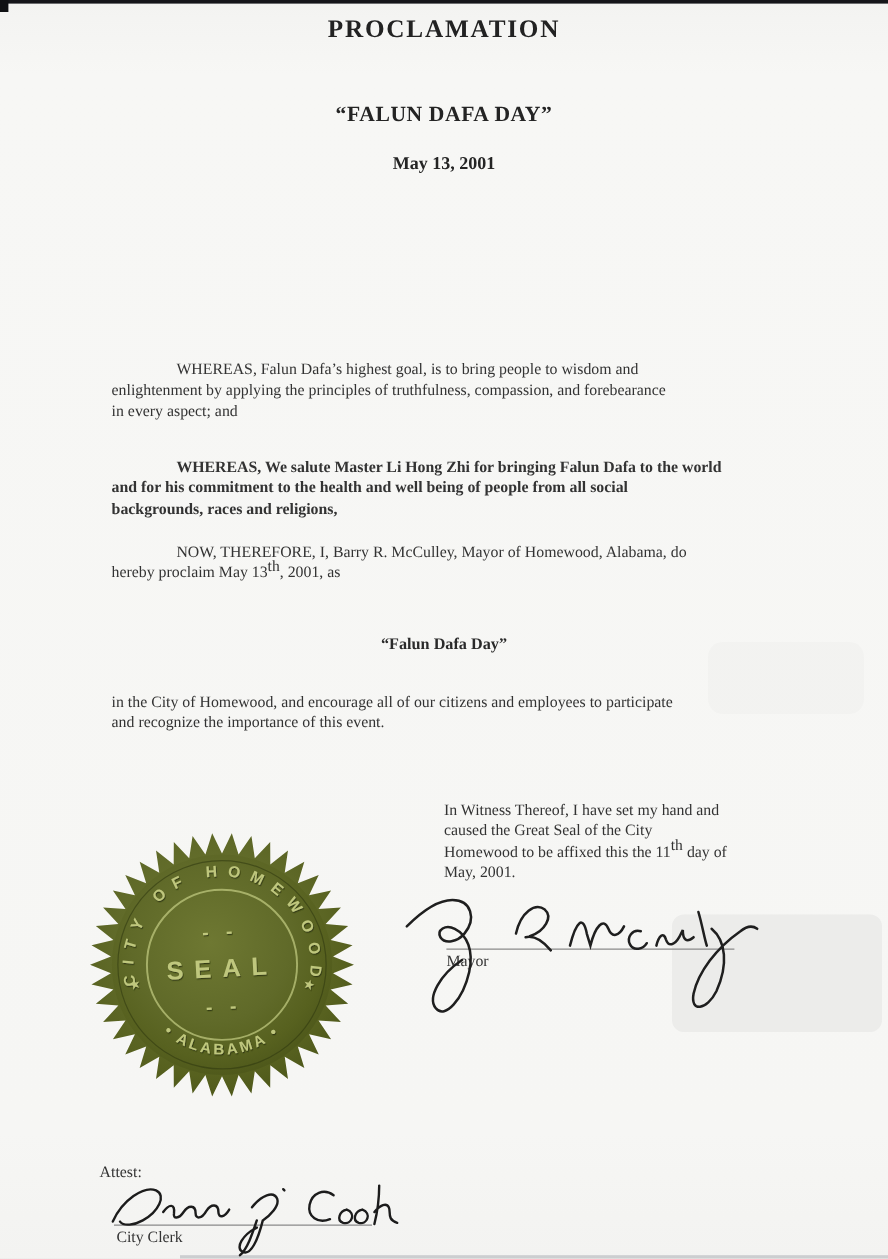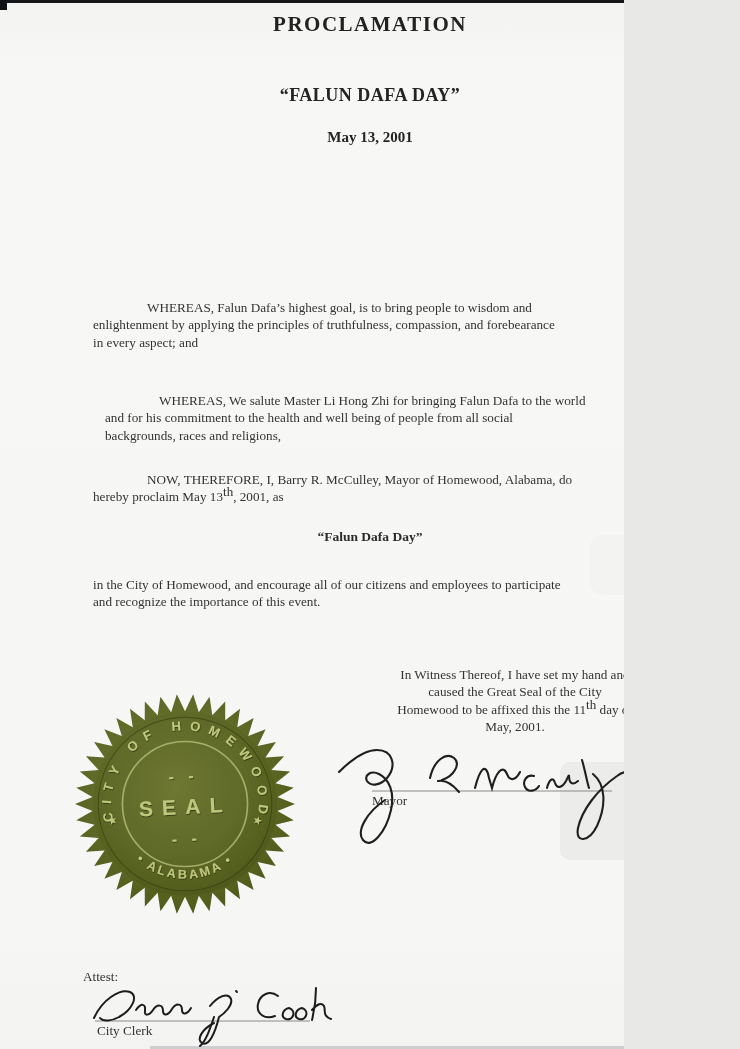--- a/index.html
+++ b/index.html
@@ -1,17 +1,17 @@
 <!DOCTYPE html>
 <html><head>
 <meta charset="utf-8">
 <style>
   html,body{margin:0;padding:0;background:#e8e8e6;}
   .page{
-    position:relative;width:624px;height:1049px;overflow:hidden;
+    position:relative;width:740px;height:1049px;overflow:hidden;
     background:linear-gradient(180deg,#f3f3f1 0%,#f7f7f5 6%,#f6f6f4 90%,#f3f3f1 100%);
     font-family:"Liberation Serif","DejaVu Serif",serif;
     color:#2e2e2e;
   }
   .abs{position:absolute;}
   .center{left:0;width:740px;text-align:center;}
   .title{top:12px;font-size:21px;font-weight:bold;letter-spacing:1.5px;color:#222;}
   .subtitle{top:85px;font-size:18px;font-weight:bold;letter-spacing:0.5px;color:#242424;}
   .dateline{top:129px;font-size:15px;font-weight:bold;color:#242424;}
   .body-text{left:93px;width:600px;font-size:13.2px;line-height:17.4px;white-space:pre-line;color:#333;}
@@ -38,33 +38,33 @@
   <div class="abs blotch-a"></div>
   <div class="abs blotch-b"></div>
 
   <div class="abs center title">PROCLAMATION</div>
   <div class="abs center subtitle">“FALUN DAFA DAY”</div>
   <div class="abs center dateline">May 13, 2001</div>
 
   <p class="abs body-text indent" style="top:299px;margin:0;">WHEREAS, Falun Dafa’s highest goal, is to bring people to wisdom and
 enlightenment by applying the principles of truthfulness, compassion, and forebearance
 in every aspect; and</p>
-  <p class="abs body-text indent" style="top:380px;margin:12px;">WHEREAS, We salute Master Li Hong Zhi for bringing Falun Dafa to the world
+  <p class="abs body-text indent" style="top:380px;margin:0;font-weight:bold;">WHEREAS, We salute Master Li Hong Zhi for bringing Falun Dafa to the world
 and for his commitment to the health and well being of people from all social
 backgrounds, races and religions,</p>
 
-  <p class="abs body-text indent" style="top:471px;margin:0;"><span>NOW, THEREFORE, I, Barry R. McCulley, Mayor of Homewood, Alabama, do
+  <p class="abs body-text indent" style="top:451px;margin:0;"><span>NOW, THEREFORE, I, Barry R. McCulley, Mayor of Homewood, Alabama, do
 hereby proclaim May 13</span><sup>th</sup><span>, 2001, as</span></p>
 
   <div class="abs center dayname">“Falun Dafa Day”</div>
 
   <p class="abs body-text" style="top:576px;margin:0;">in the City of Homewood, and encourage all of our citizens and employees to participate
 and recognize the importance of this event.</p>
 
-  <p class="abs witness" style="margin:0;text-align:center;"><span>In Witness Thereof, I have set my hand and
+  <p class="abs witness" style="margin:0;"><span>In Witness Thereof, I have set my hand and
 caused the Great Seal of the City
 Homewood to be affixed this the 11</span><sup>th</sup><span> day of
 May, 2001.</span></p>
 
   <div class="abs small-label" style="left:372px;top:793px;">Mayor</div>
 
   <svg class="abs" style="left:335px;top:738px;" width="310" height="135" viewBox="0 0 310 135">
     <line x1="37" y1="53" x2="277" y2="53" stroke="#8a8a8a" stroke-width="1"></line>
     <g fill="none" stroke="#1f1f1f" stroke-width="2.1" stroke-linecap="round">
       <path d="M4,34 C14,24 28,12 42,12 C58,12 62,28 52,40 C46,47 36,49 32,43 C29,37 36,32 44,36 C54,41 60,54 56,72 C51,94 36,112 28,102 C21,93 32,74 50,62"></path>

